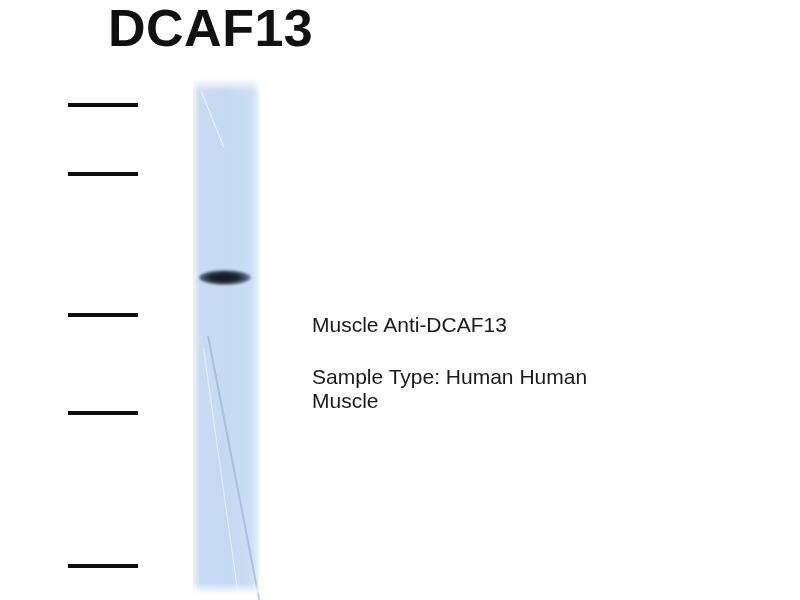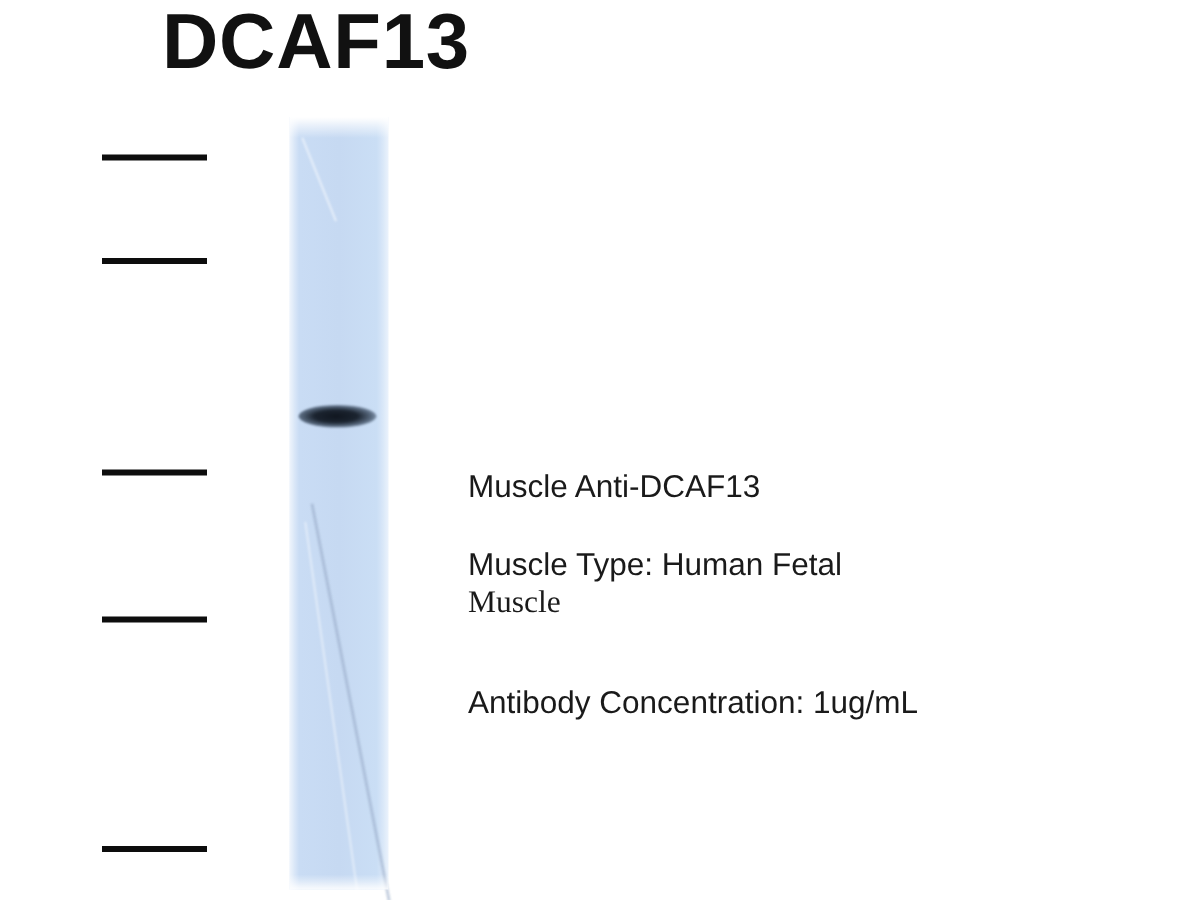--- a/index.html
+++ b/index.html
@@ -144,21 +144,21 @@
     font-family: "Liberation Sans", sans-serif;
     font-size: 21px;
     line-height: 24px;
   }
   .annotation-line {
     margin: 0;
     white-space: nowrap;
   }
   #annotation-antibody { margin-bottom: 28px; }
   #annotation-sample-type { margin-bottom: 0px; }
-  #annotation-sample-type-cont { margin-bottom: 44px; font-family: Liberation Serif, serif; }
+  #annotation-sample-type-cont { margin-bottom: 28px; }
   #annotation-concentration { margin-bottom: 0; }
 </style>
 </head>
 <body>
 
 <div id="figure">
 
   <div id="blot-title">DCAF13</div>
 
   <div id="gel-lane">
@@ -191,18 +191,17 @@
     <span class="mw-dash"></span>
   </div>
 
   <div class="mw-marker" style="left:0px; top:566px;">
 
     <span class="mw-dash"></span>
   </div>
 
   <div id="annotation-block">
     <p class="annotation-line" id="annotation-antibody">Muscle Anti-DCAF13</p>
-    <p class="annotation-line" id="annotation-sample-type">Muscle Type: Human Fetal</p>
+    <p class="annotation-line" id="annotation-sample-type">Sample Type: Human Human</p>
     <p class="annotation-line" id="annotation-sample-type-cont">Muscle</p>
-    <p class="annotation-line" id="annotation-concentration">Antibody Concentration: 1ug/mL</p>
   </div>
 
 </div>
 
 </body></html>

